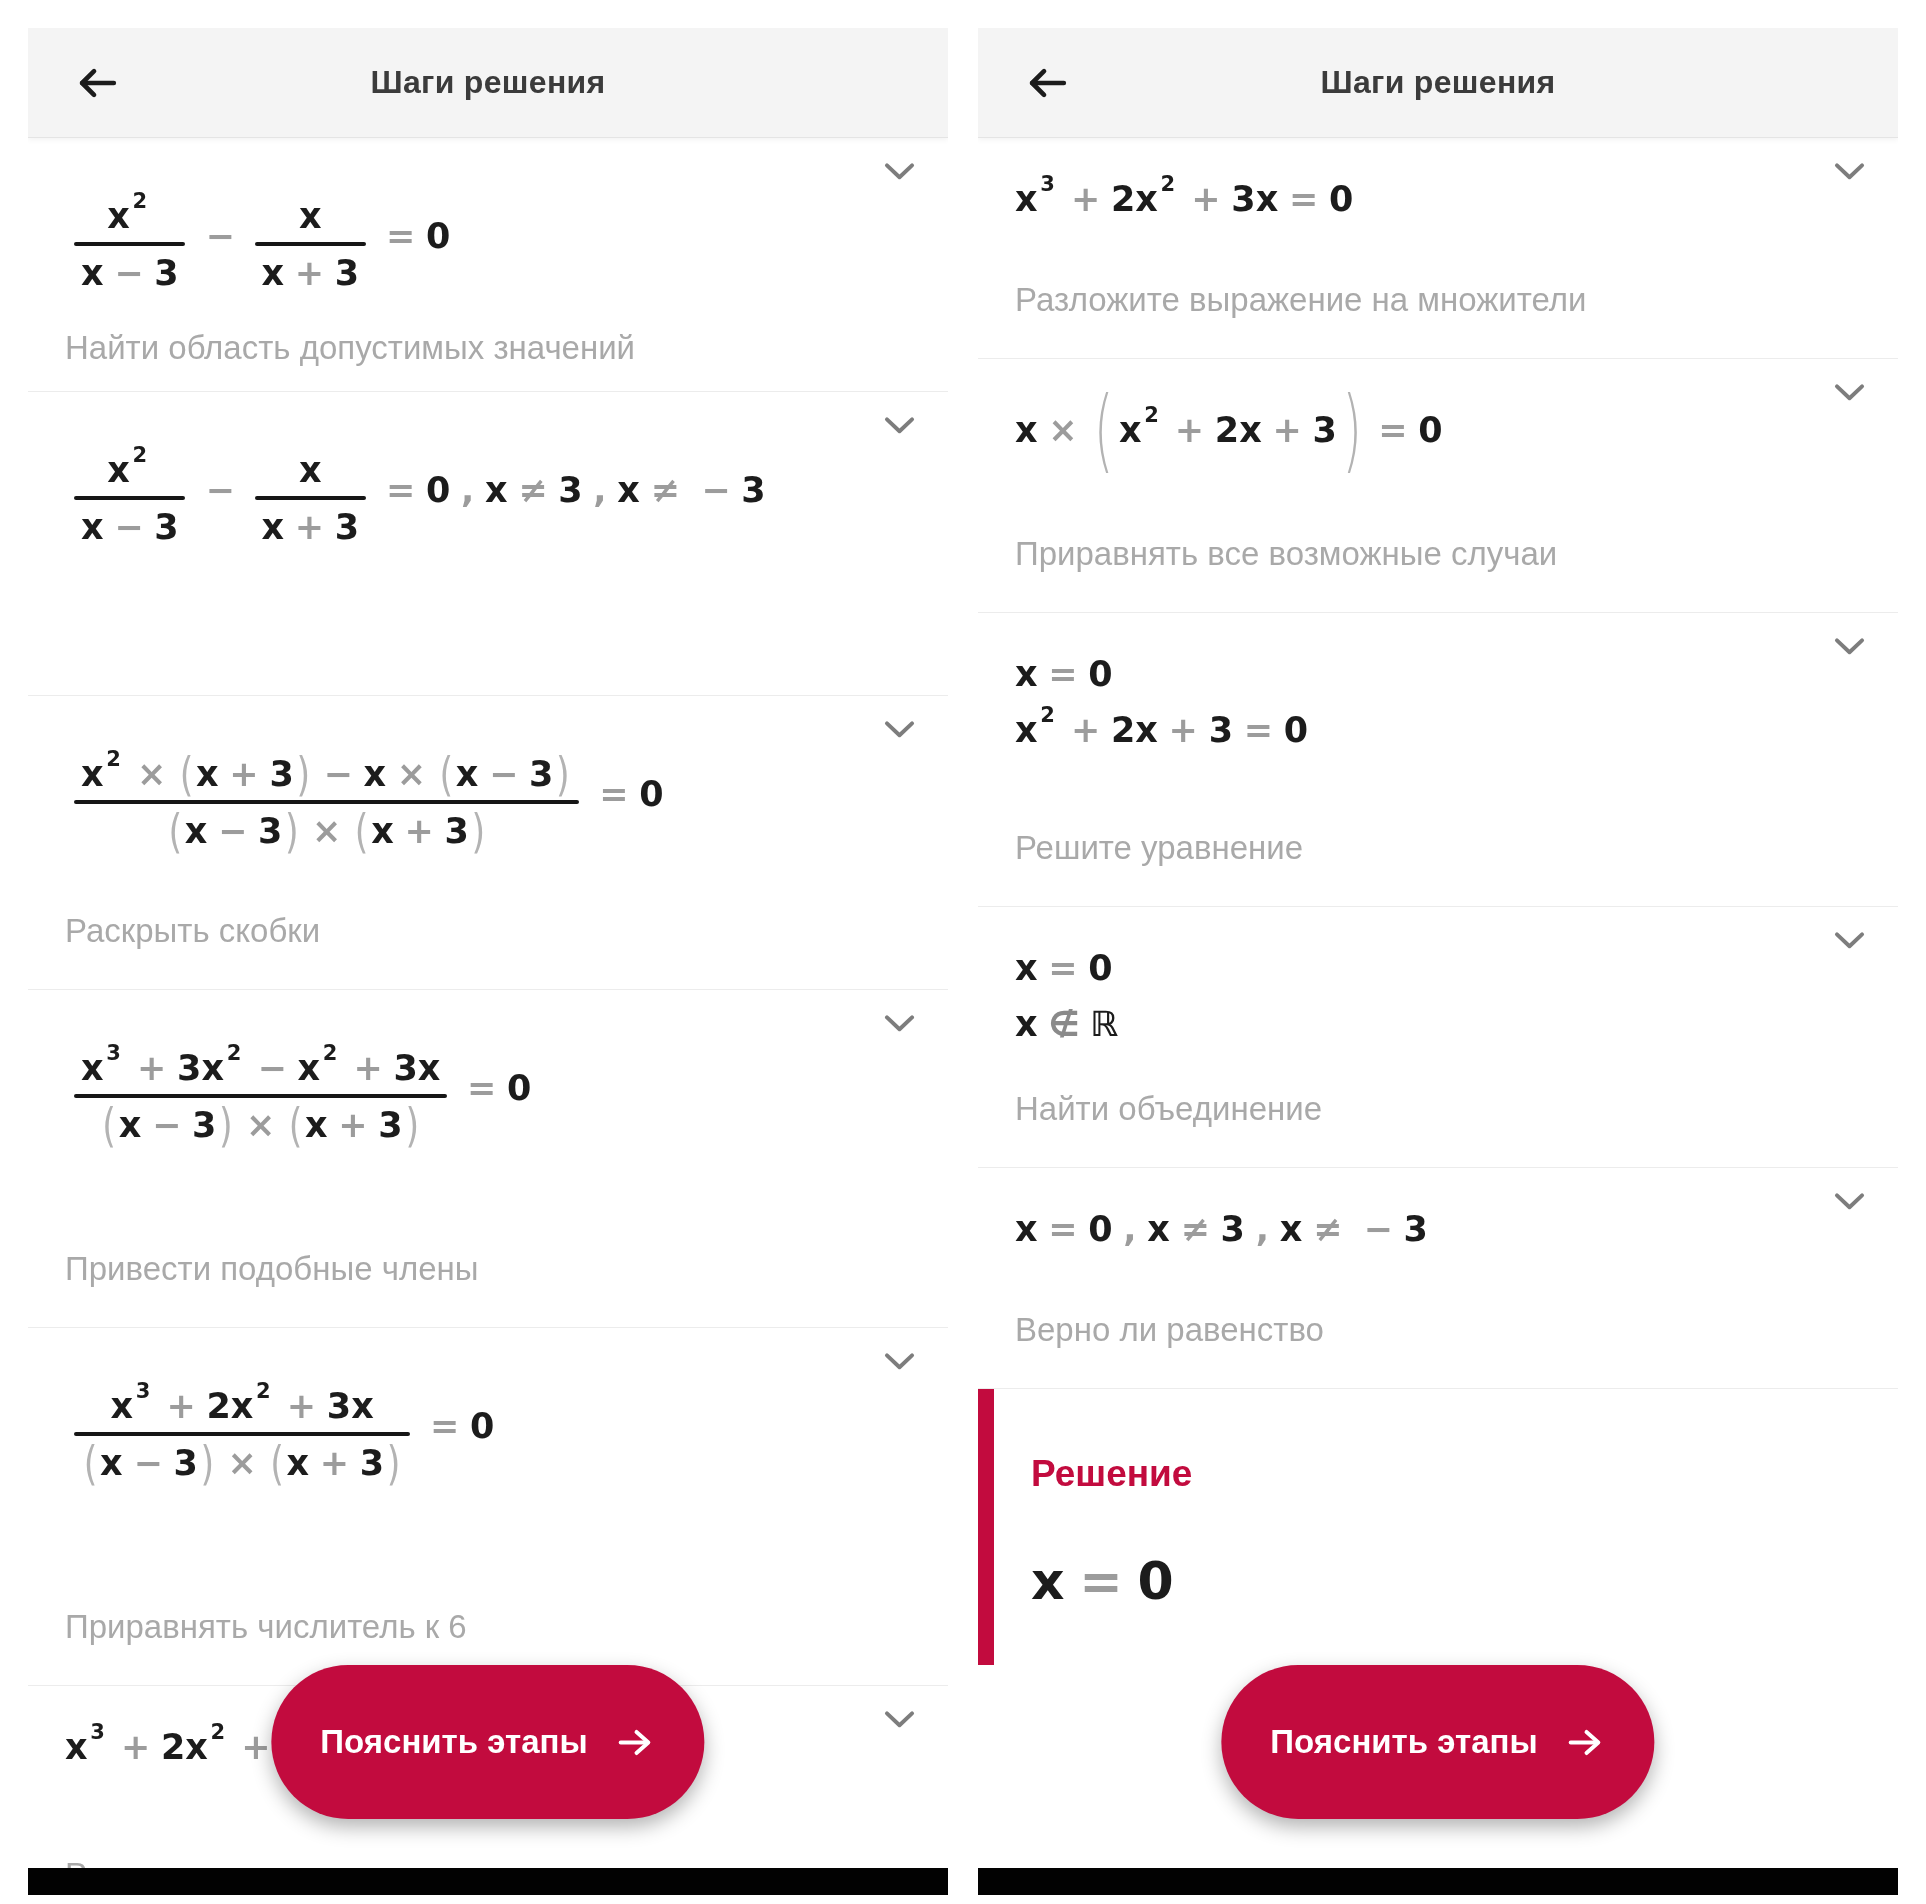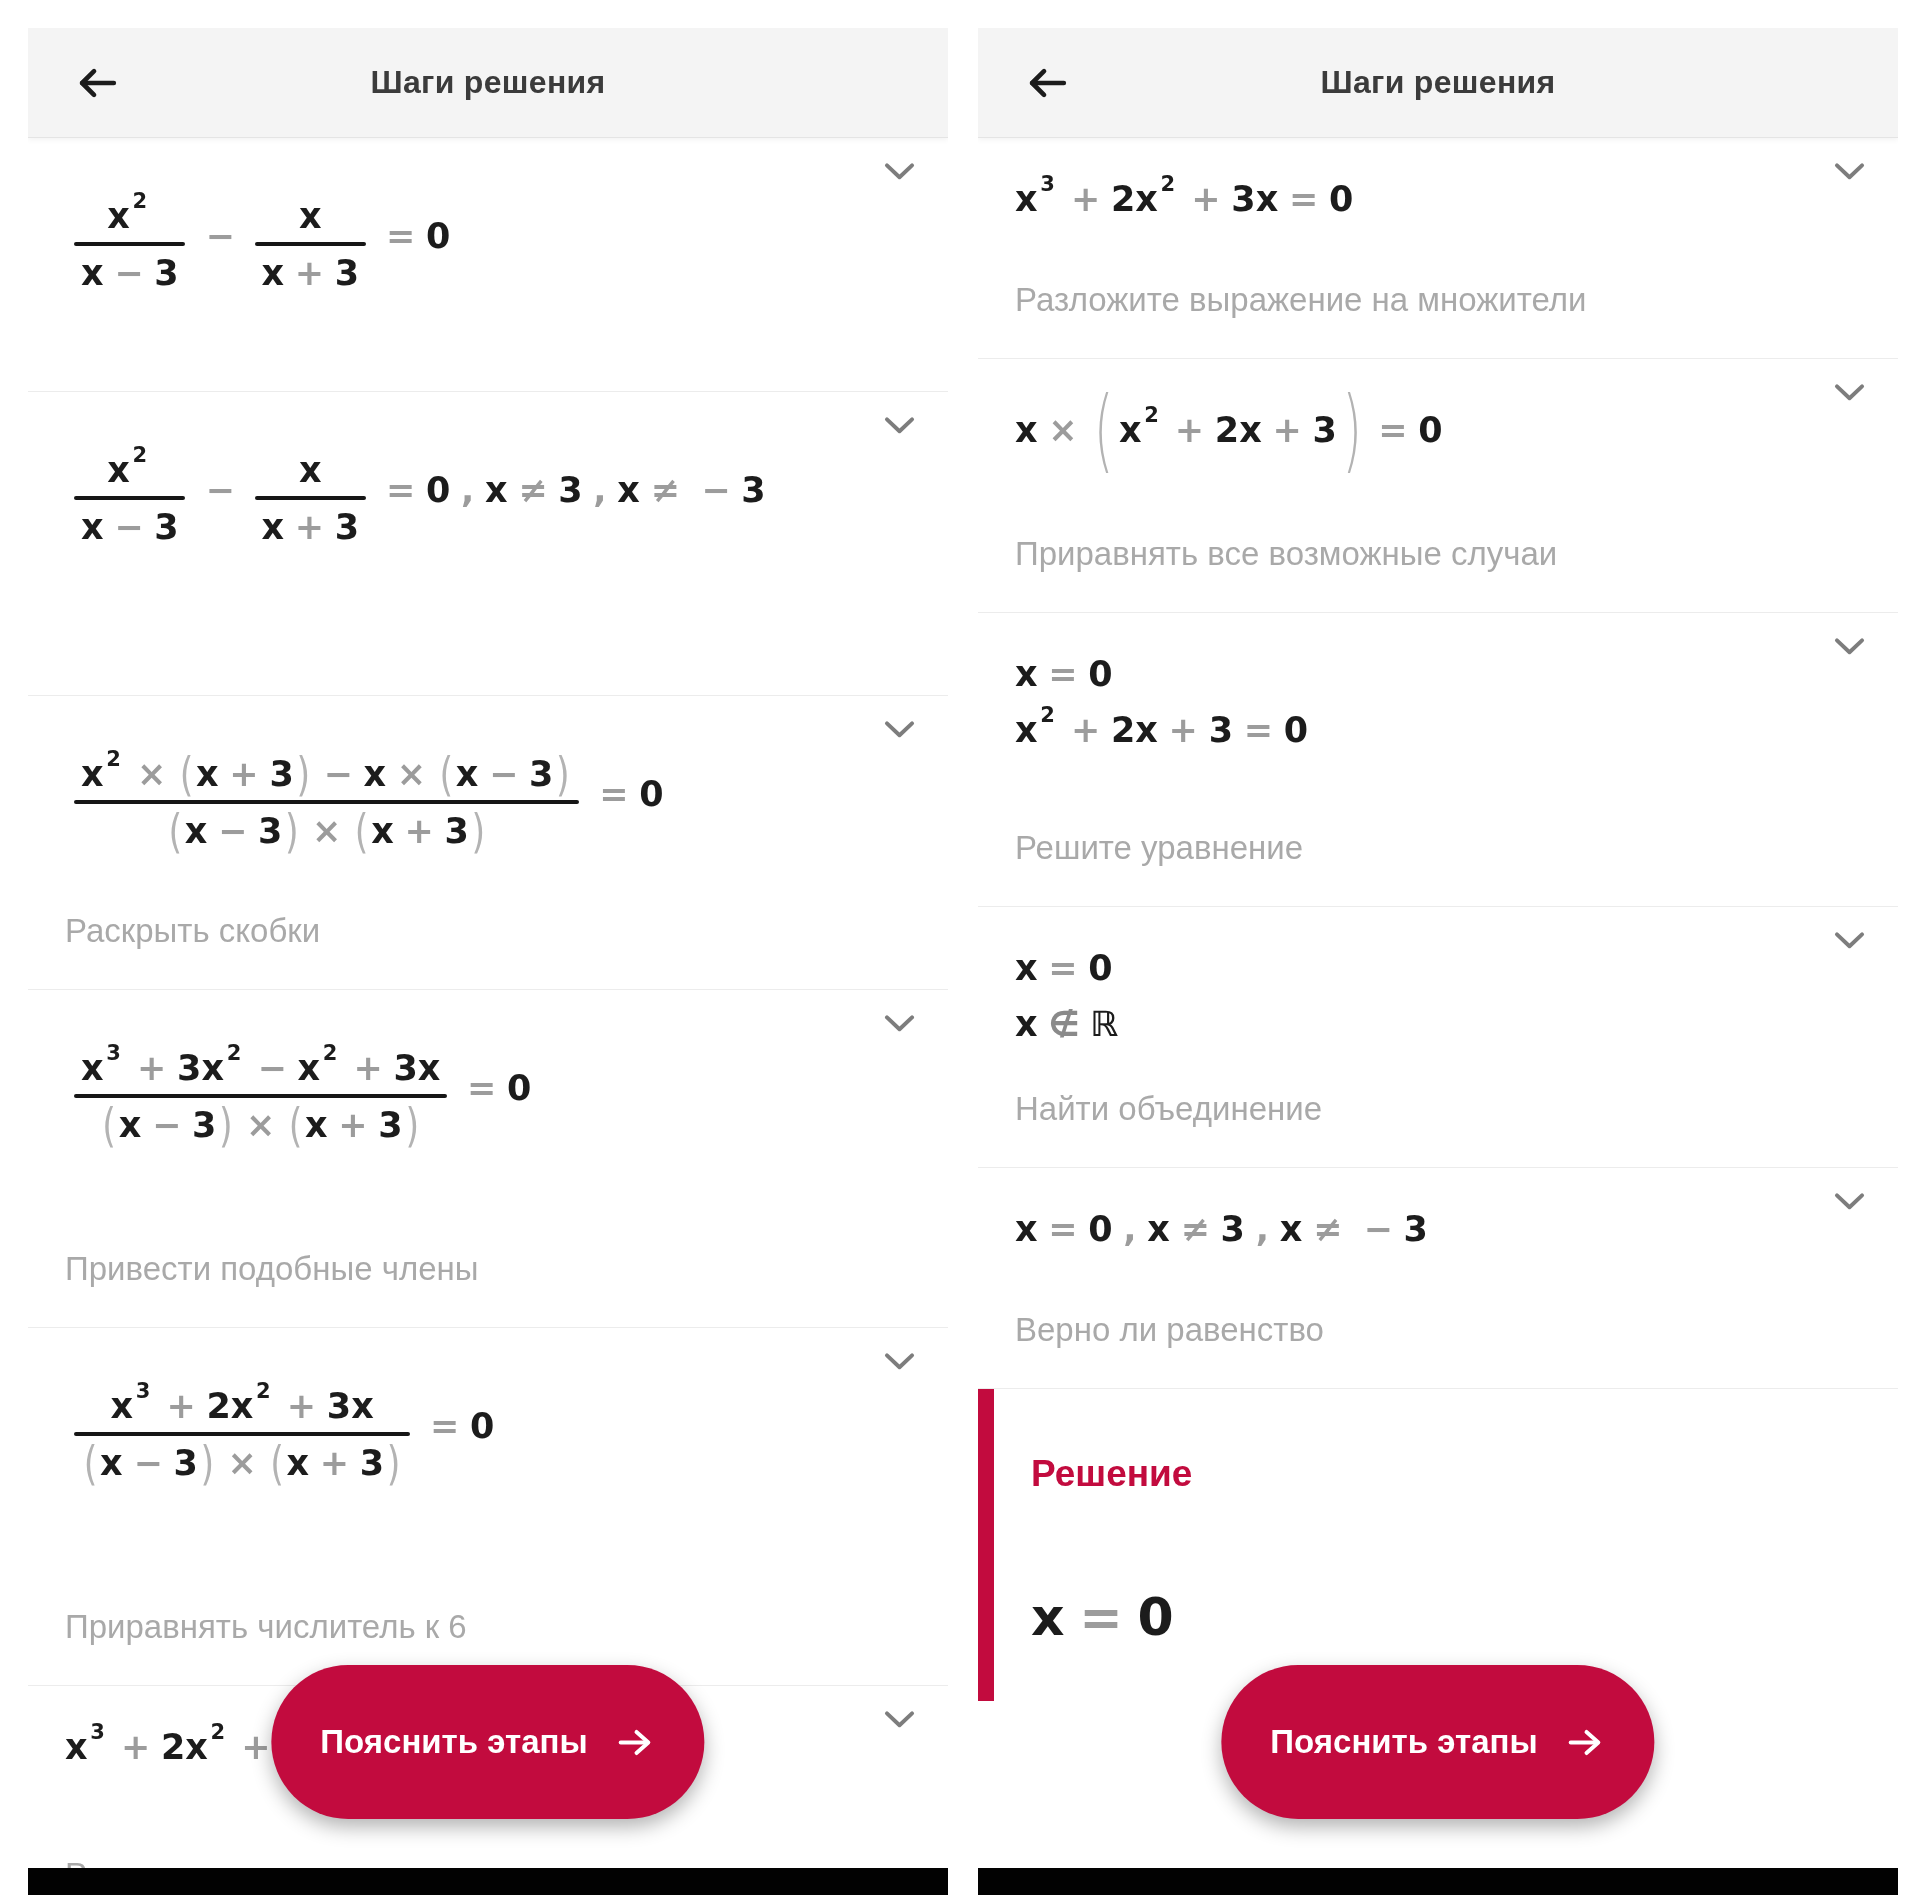--- a/index.html
+++ b/index.html
@@ -91,21 +91,21 @@
   .mnum{padding-top:17.4px;margin-bottom:5.4px;}
   .mden{margin-top:6.7px;}
   .mbar{align-self:stretch;height:4.7px;background:#161616;border-radius:2.7px;}
 
   
   .solution{
     position:relative;box-sizing:border-box;
     padding:64px 37px 54px 37px;
     border-left:16px solid #c20b3e;
     min-height:254px;
-    display:flex;flex-direction:column;align-items:flex-start;gap:36px;
+    display:flex;flex-direction:column;align-items:flex-start;
   }
   .solution-label{
     color:#c20b3e;font-size:37px;font-weight:bold;
   }
   .solution .math{font-size:52px;margin-top:44px;}
   .solution .mo{margin:0 14.7px;}
 
   
   .explain-btn{
     position:absolute;left:50%;transform:translateX(-50%);bottom:76px;
@@ -167,20 +167,21 @@
               <span class="mden">
                 <span class="mv">x</span>
                 <span class="mo">+</span>
                 <span class="mv">3</span>
               </span>
             </span>
             <span class="mo">=</span>
             <span class="mv">0</span>
           </span>
         </div>
+    <div class="desc">Найти область допустимых значений</div>
   </div>
       <div class="step">
     <span class="chevron">
       <svg width="33" height="20" viewBox="0 0 50 30">
         <polyline points="6,5 25,23 44,5" fill="none" stroke="#7d7d7d" stroke-width="6" stroke-linecap="round" stroke-linejoin="round"></polyline>
       </svg>
     </span>
     <div class="math">
           <span class="mline">
             <span class="mfrac">

